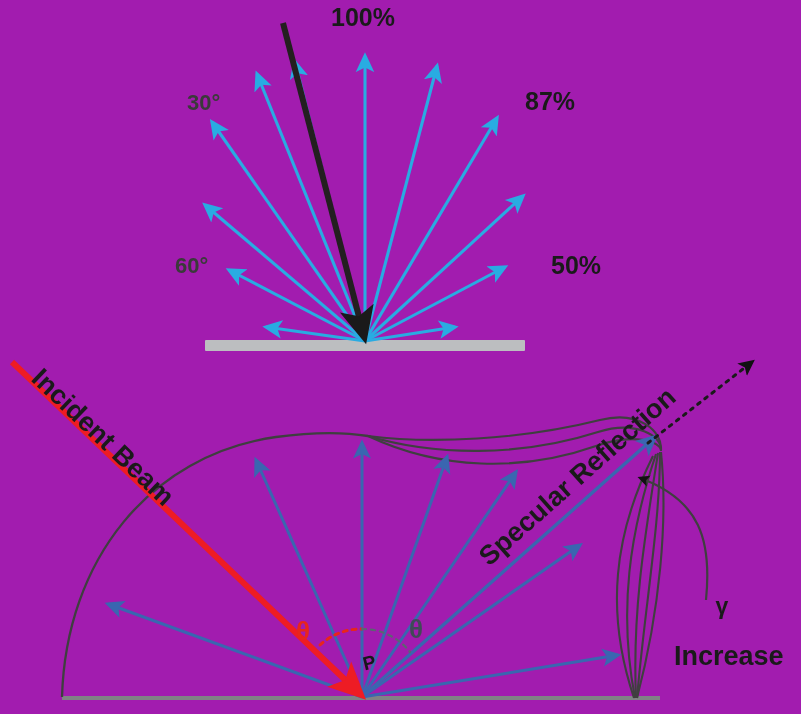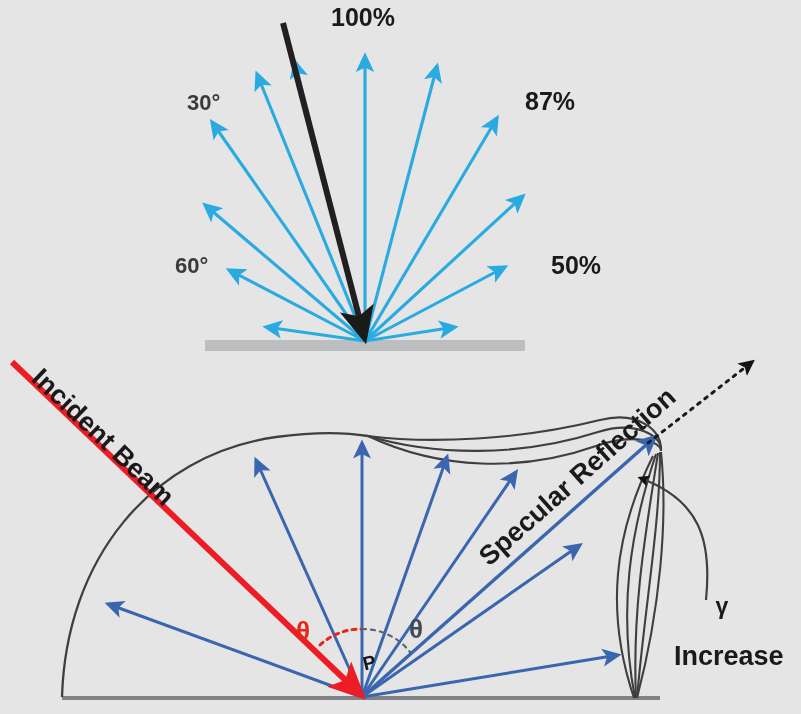--- a/index.html
+++ b/index.html
@@ -11,21 +11,21 @@
     width: 801px;
     height: 714px;
     font-family: "Liberation Sans", sans-serif;
     overflow: hidden;
     position: relative;
   }
   #figure-root {
     position: relative;
     width: 801px;
     height: 714px;
-    background: #e5e5e5;
+    background: #a21caf;
   }
   #figure-svg {
     position: absolute;
     left: 0;
     top: 0;
     width: 801px;
     height: 714px;
     display: block;
   }
   .fig-label {

